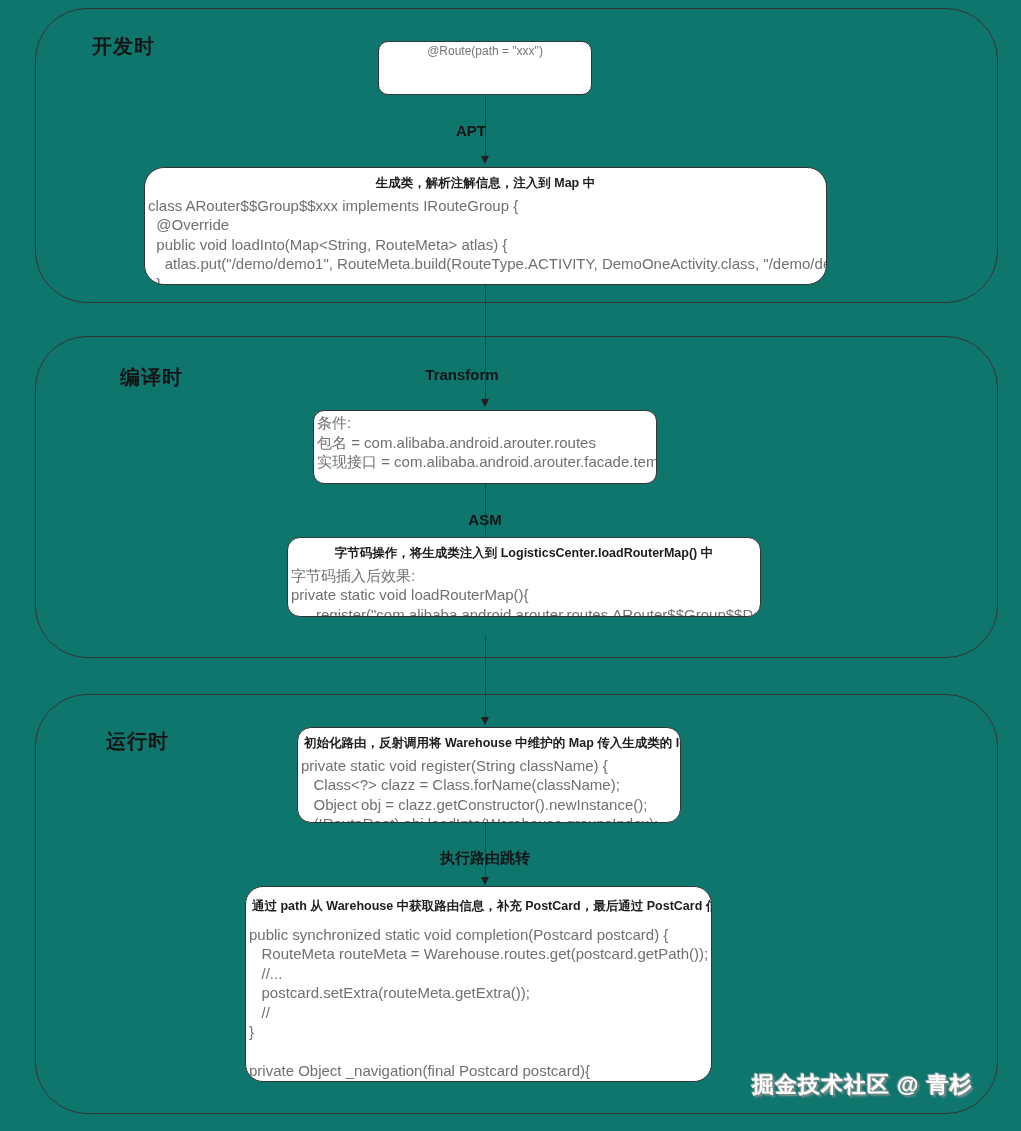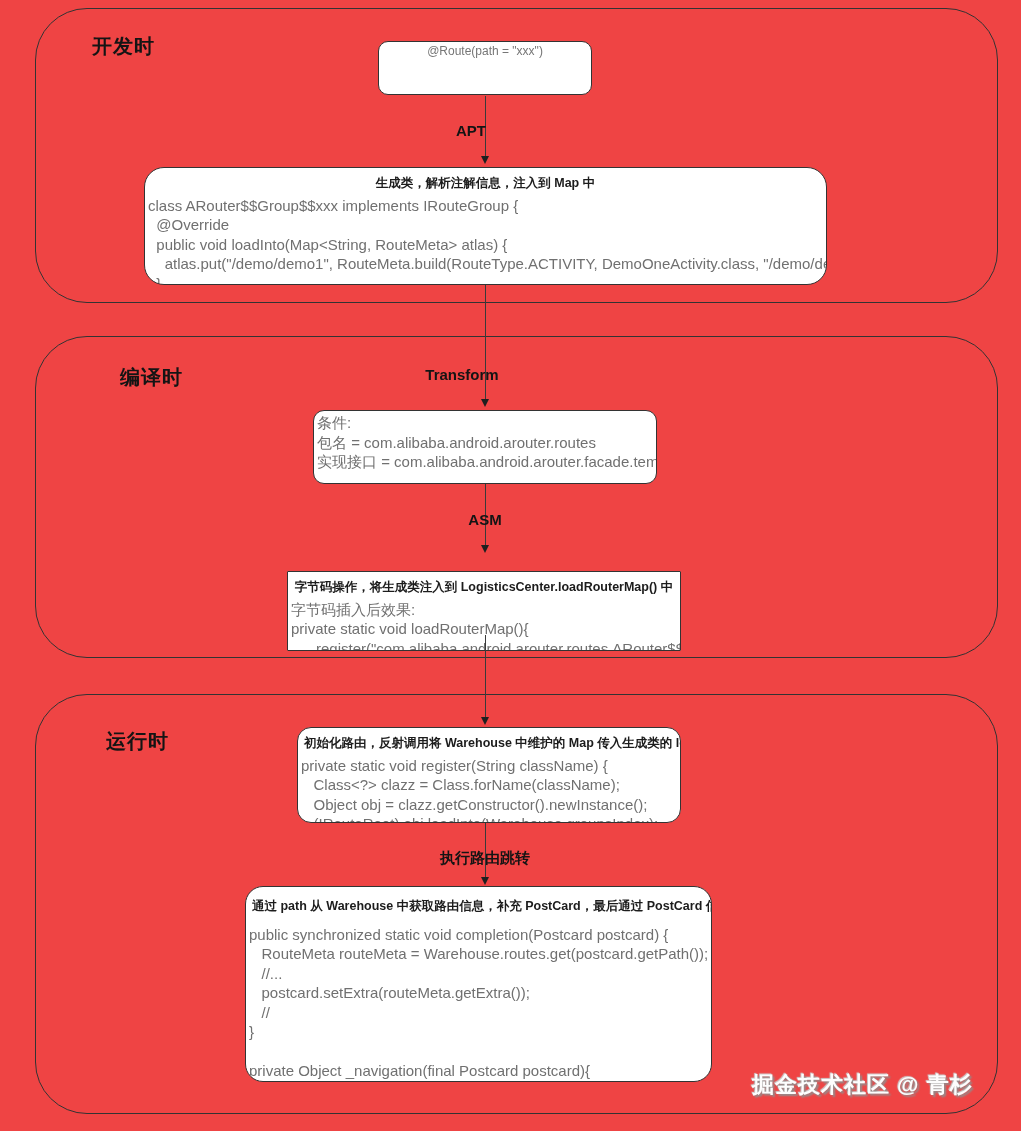--- a/index.html
+++ b/index.html
@@ -1,20 +1,20 @@
 <!DOCTYPE html>
 <html><head>
 <meta charset="utf-8">
 <style>
   * { margin:0; padding:0; box-sizing:border-box; }
   html,body { background:#f6f6f6; }
   .canvas {
     position:relative;
     width:1021px; height:1131px;
-    background:#ef4444;
+    background:#0f766e;
     font-family:"Liberation Sans","DejaVu Sans",sans-serif;
     overflow:hidden;
     margin:0 auto;
   }
   
   .container {
     position:absolute;
     border:1.4px solid #333;
     border-radius:52px;
     background:transparent;
@@ -61,21 +61,21 @@
     font-size:15px;
     color:#707070;
     white-space:pre;
     line-height:1.3;
     padding:2px 4px 4px 3px;
   }
   .n-annotate   { left:378px; top:41px;  width:214px; height:54px;  border-radius:10px; }
   .n-annotate .node-title { padding-top:9px; }
   .n-genclass   { left:144px; top:167px; width:683px; height:118px; border-radius:20px; }
   .n-scan       { left:313px; top:410px; width:344px; height:74px;  border-radius:11px; }
-  .n-bytecode   { left:287px; top:571px; width:394px; height:80px;  border-radius:1px; }
+  .n-bytecode   { left:287px; top:537px; width:474px; height:80px;  border-radius:13px; }
   .n-init       { left:297px; top:727px; width:384px; height:96px;  border-radius:14px; }
   .n-completion { left:245px; top:886px; width:467px; height:196px; border-radius:18px; }
   .n-completion .node-title { padding-top:12px; padding-bottom:8px; }
 
   
   .arrow { position:absolute; width:12px; transform:translateX(-50%); }
   .arrow .line {
     position:absolute; left:50%; top:0; bottom:6px;
     width:1px; background:#3a3a3a;
   }

